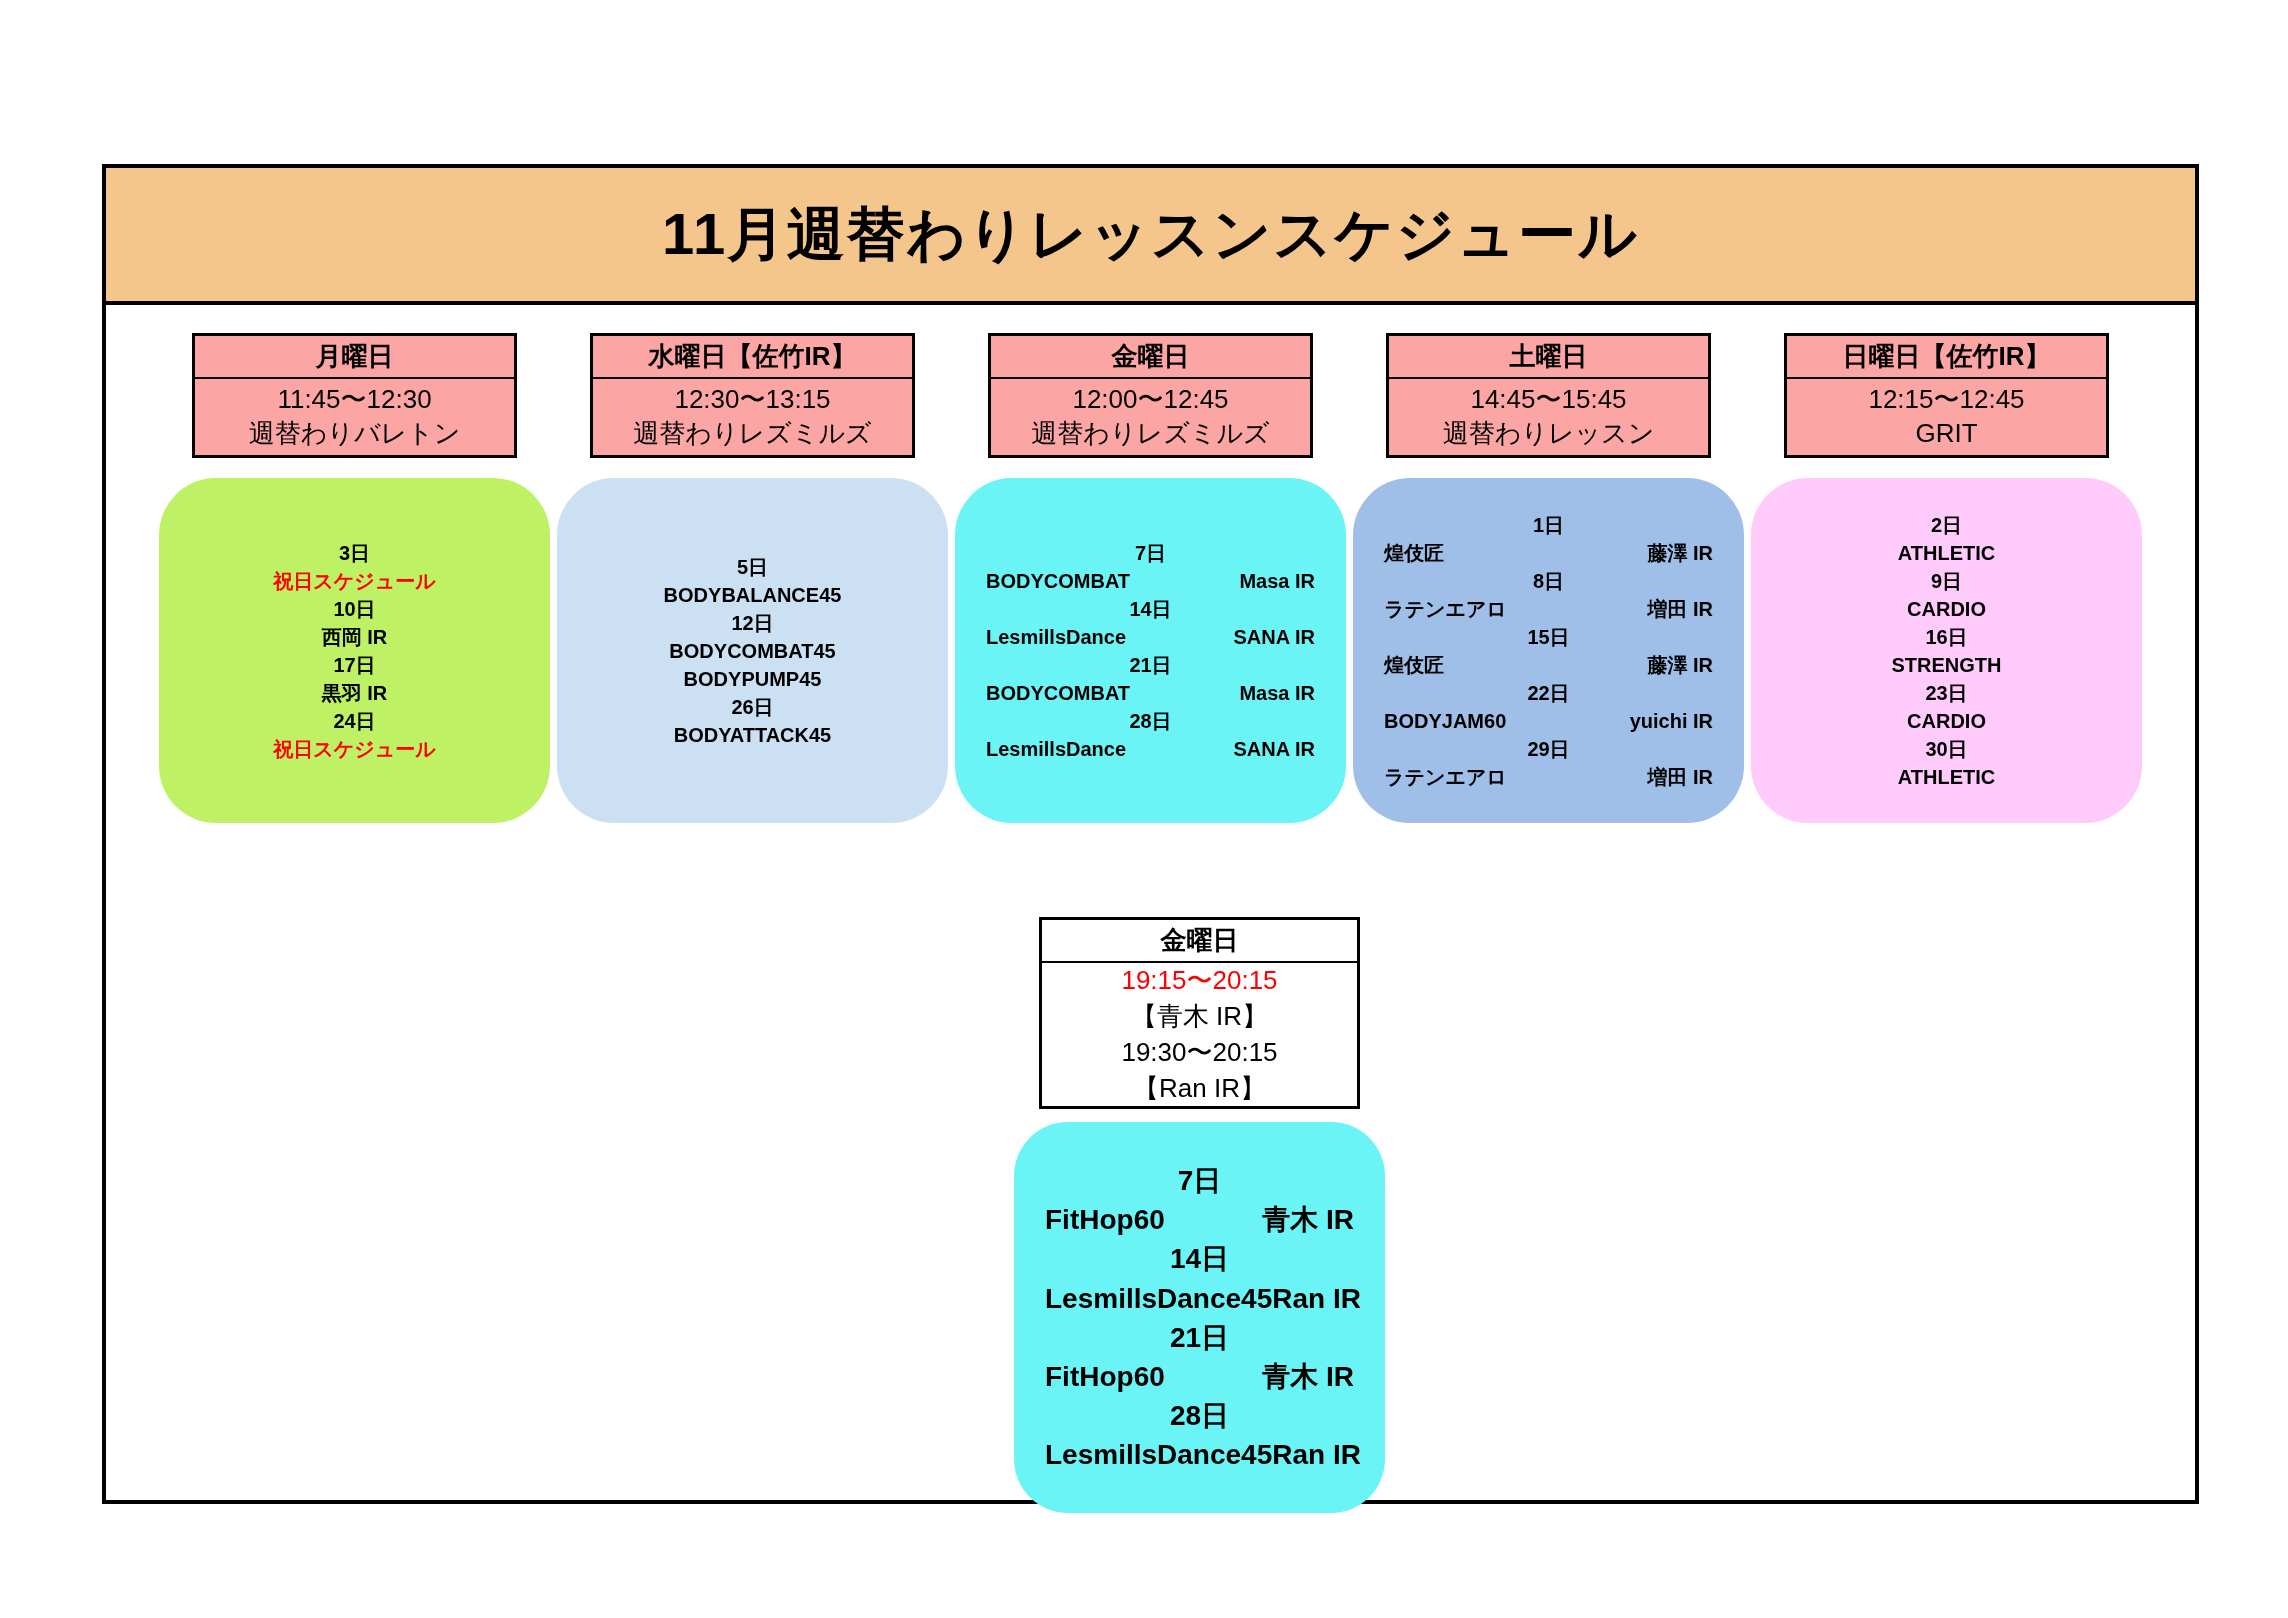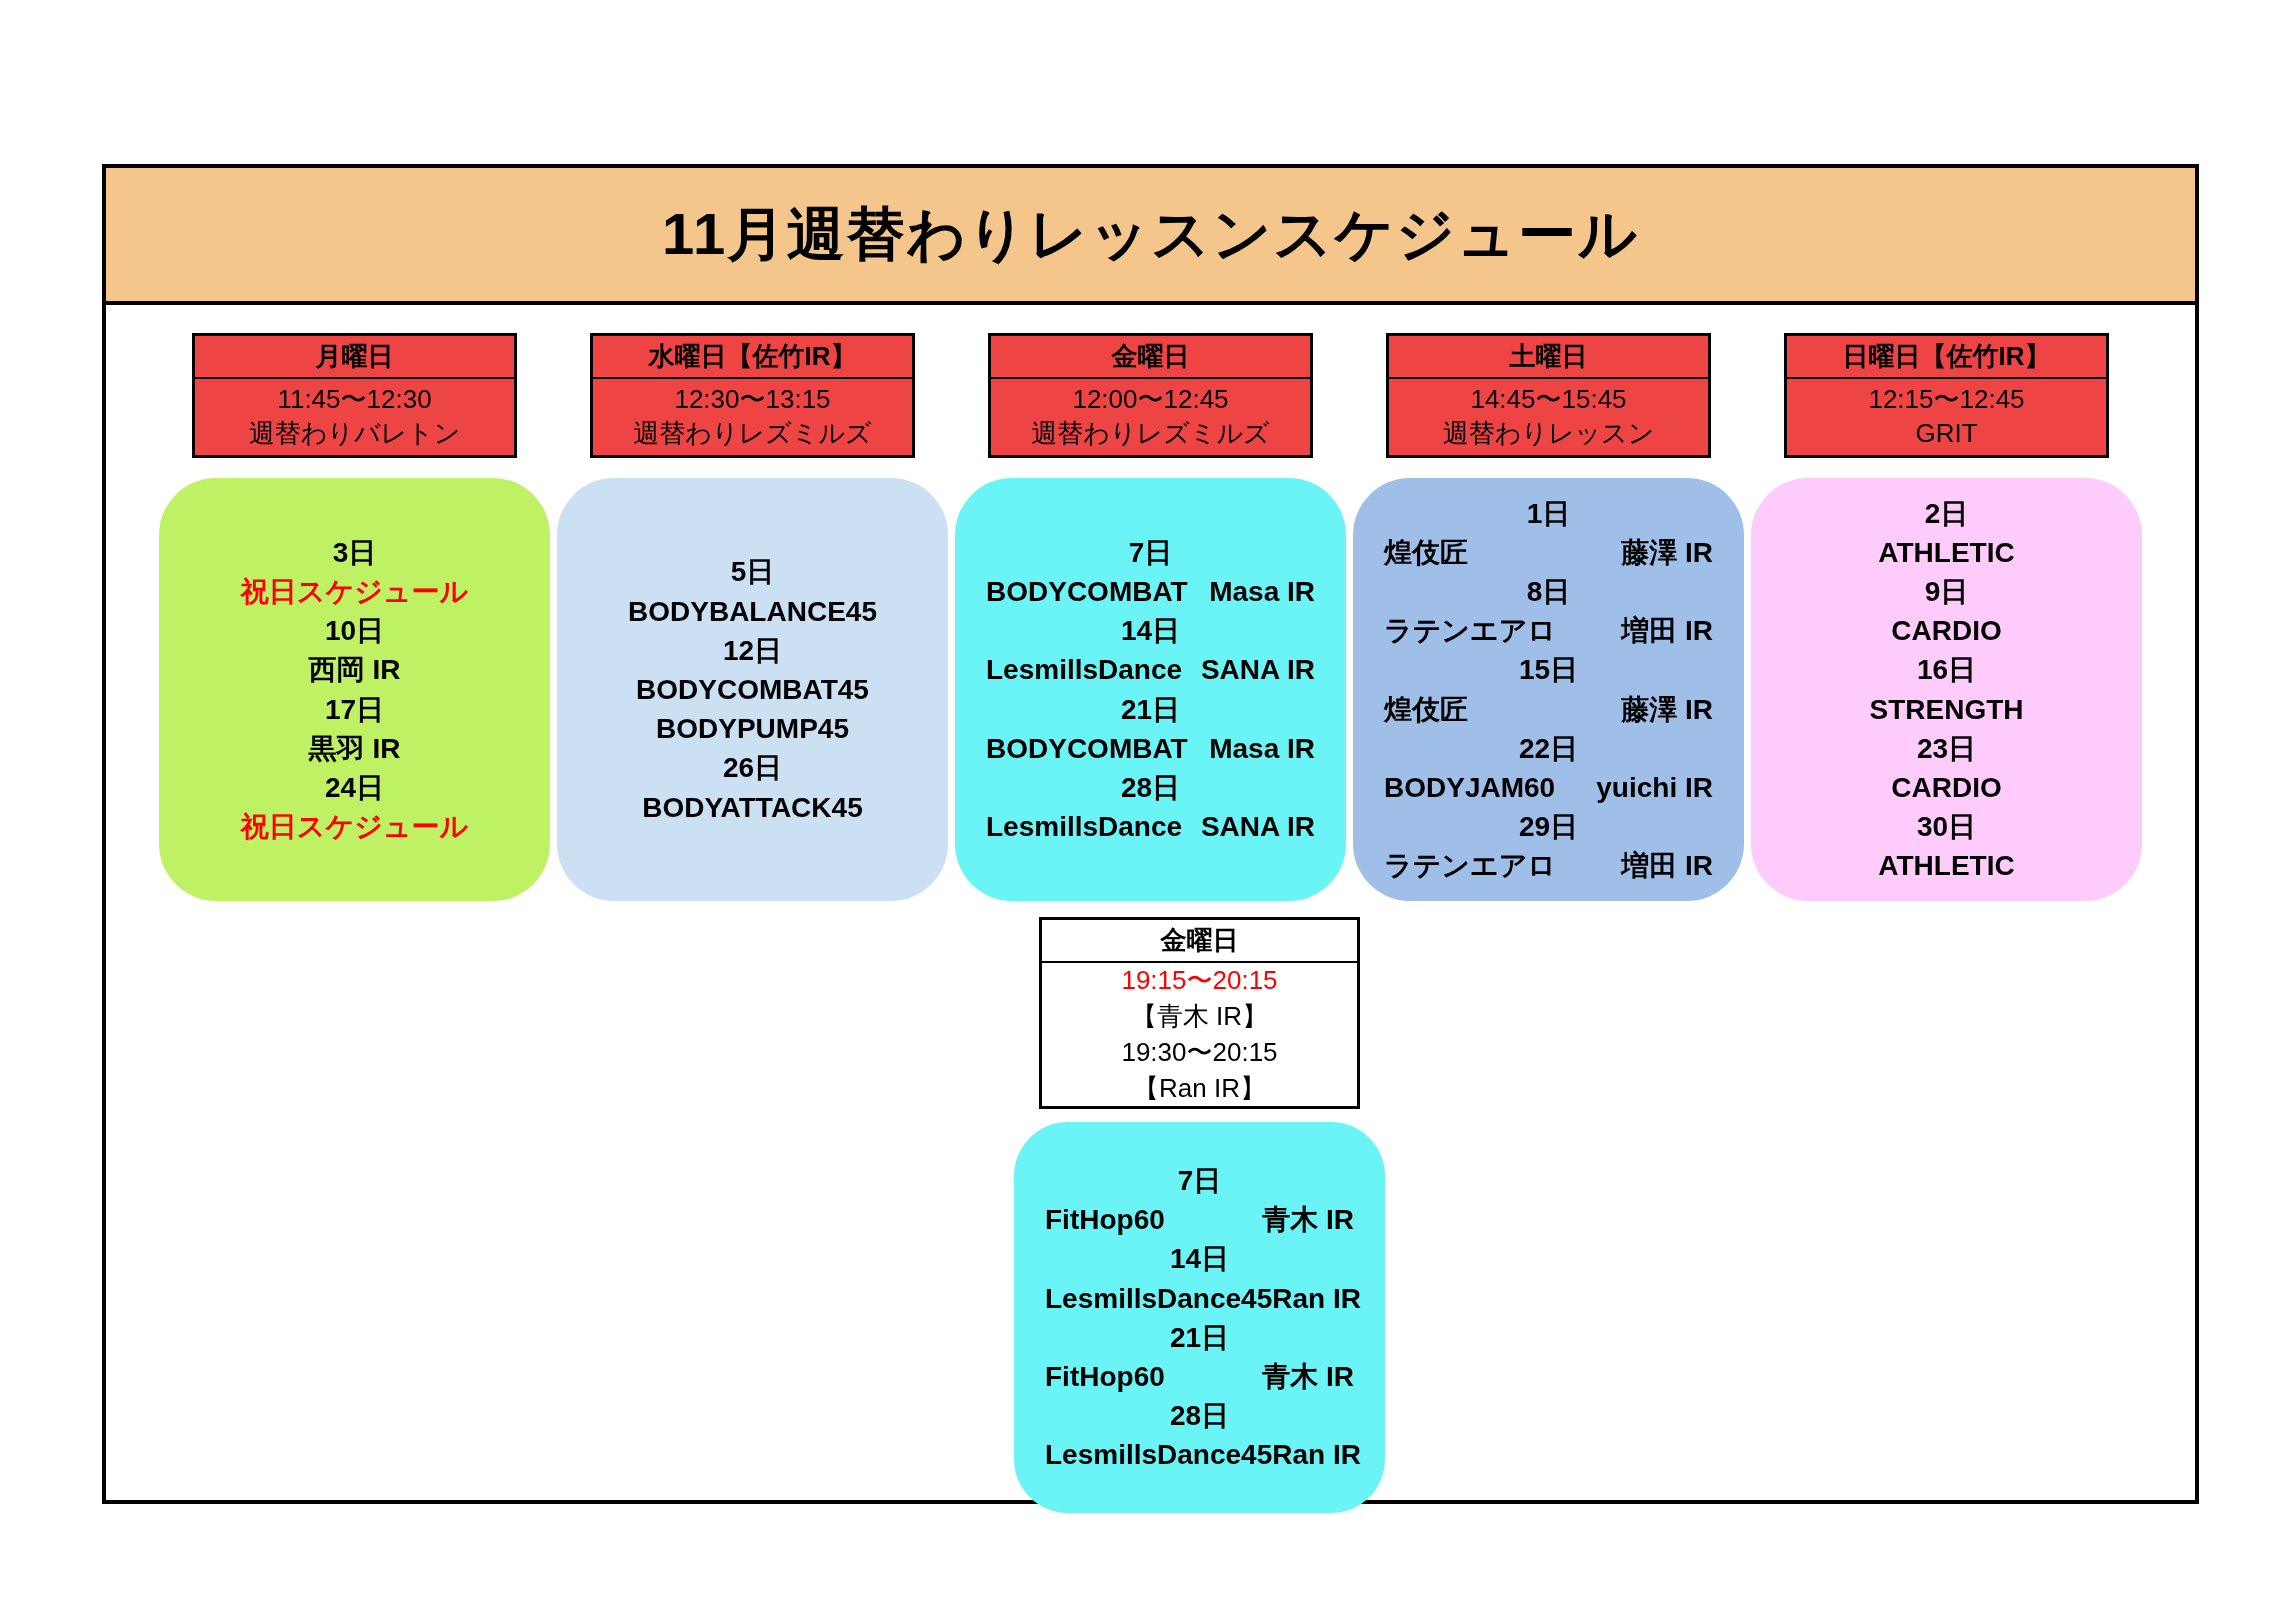--- a/index.html
+++ b/index.html
@@ -41,43 +41,43 @@
   }
   .column {
     width: 393px;
     display: flex;
     flex-direction: column;
     align-items: center;
   }
   .head-box {
     width: 325px;
     border: 3.7px solid #000;
-    background: #ef4444;
+    background: #fca5a5;
     text-align: center;
     font-size: 26px;
     line-height: 1.3;
   }
   .head-day {
     border-bottom: 2.8px solid #000;
     font-weight: bold;
     padding: 3.7px 0;
     white-space: nowrap;
   }
   .head-time { padding: 3.7px 0 0 0; }
   .head-lesson { padding: 0 0 4.6px 0; white-space: nowrap; }
   .sched-box {
     margin-top: 20px;
     width: 391px;
-    height: 423px;
+    height: 345px;
     border-radius: 57px;
     display: flex;
     flex-direction: column;
     justify-content: center;
     font-weight: bold;
-    font-size: 28px;
+    font-size: 20px;
     padding: 9.2px 0;
   }
   .entry {
     line-height: 1.40;
     text-align: center;
     white-space: nowrap;
   }
   .entry.pair {
     display: flex;
     justify-content: space-between;

